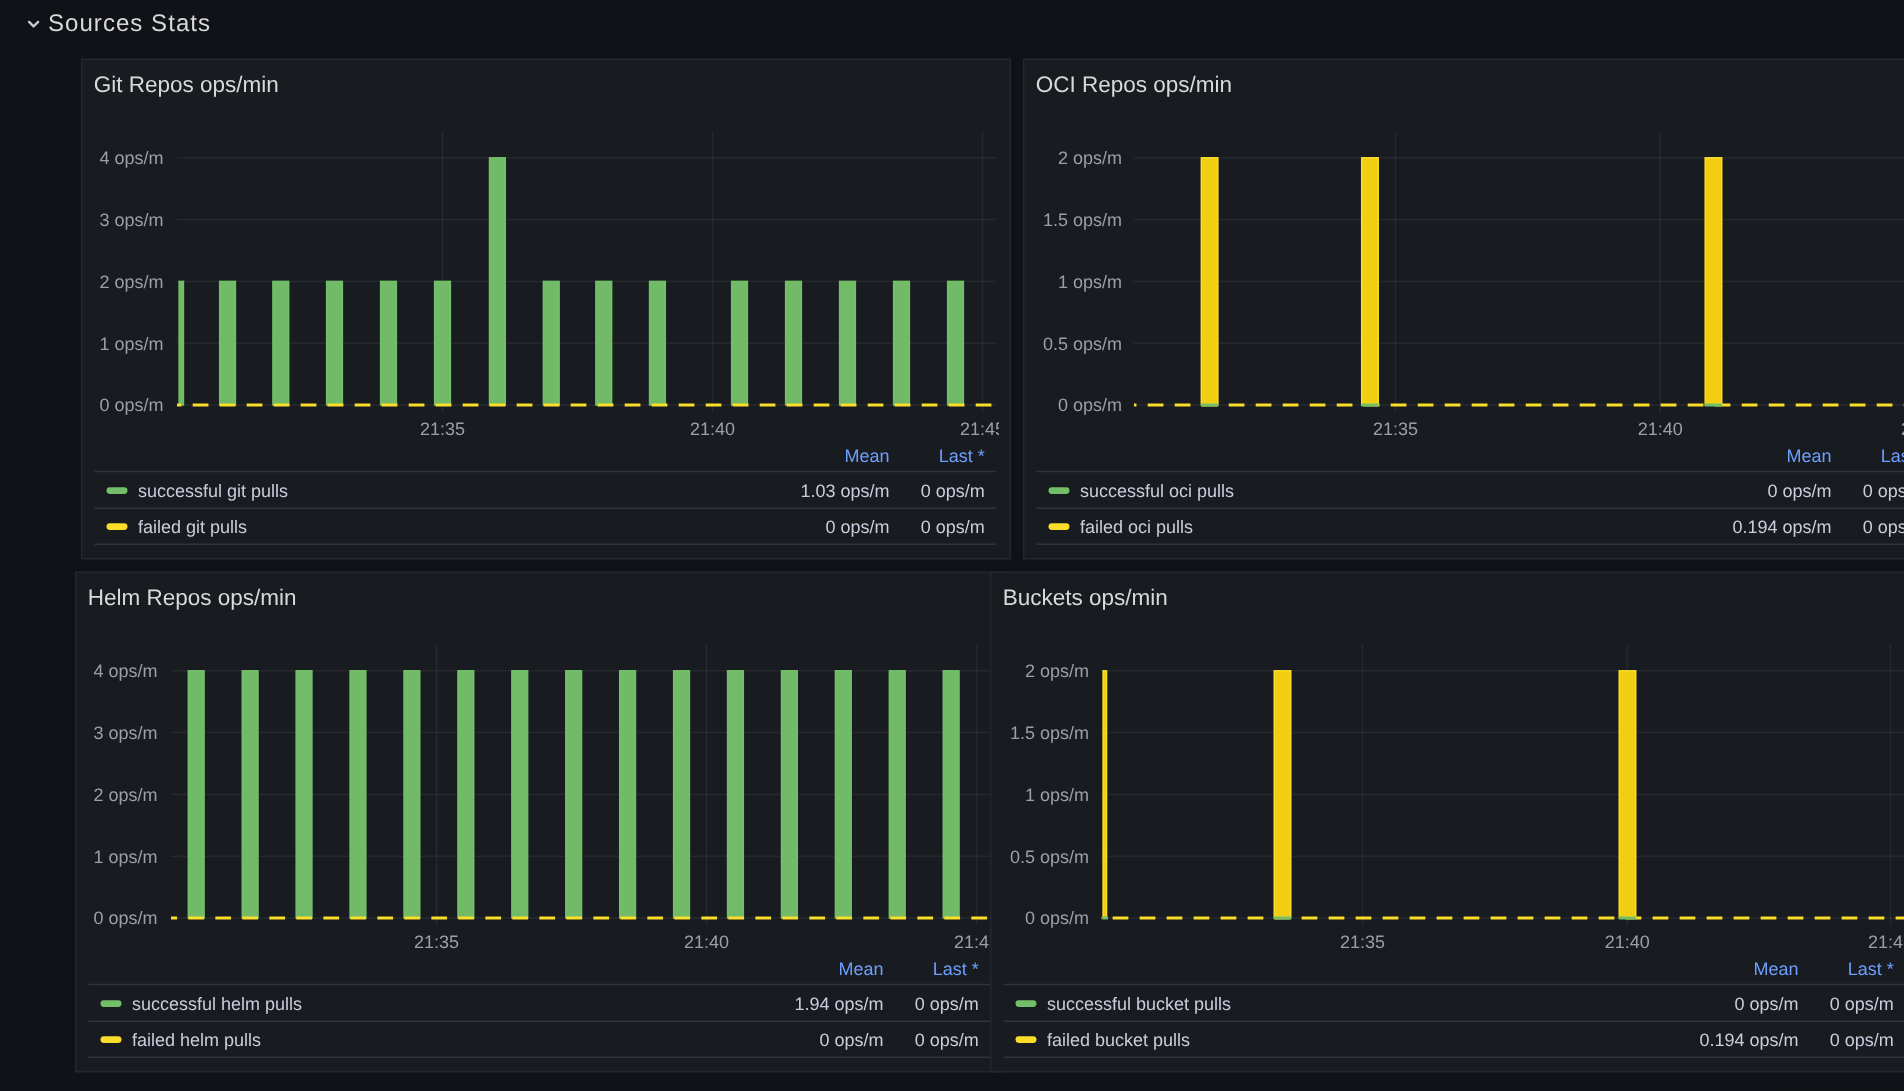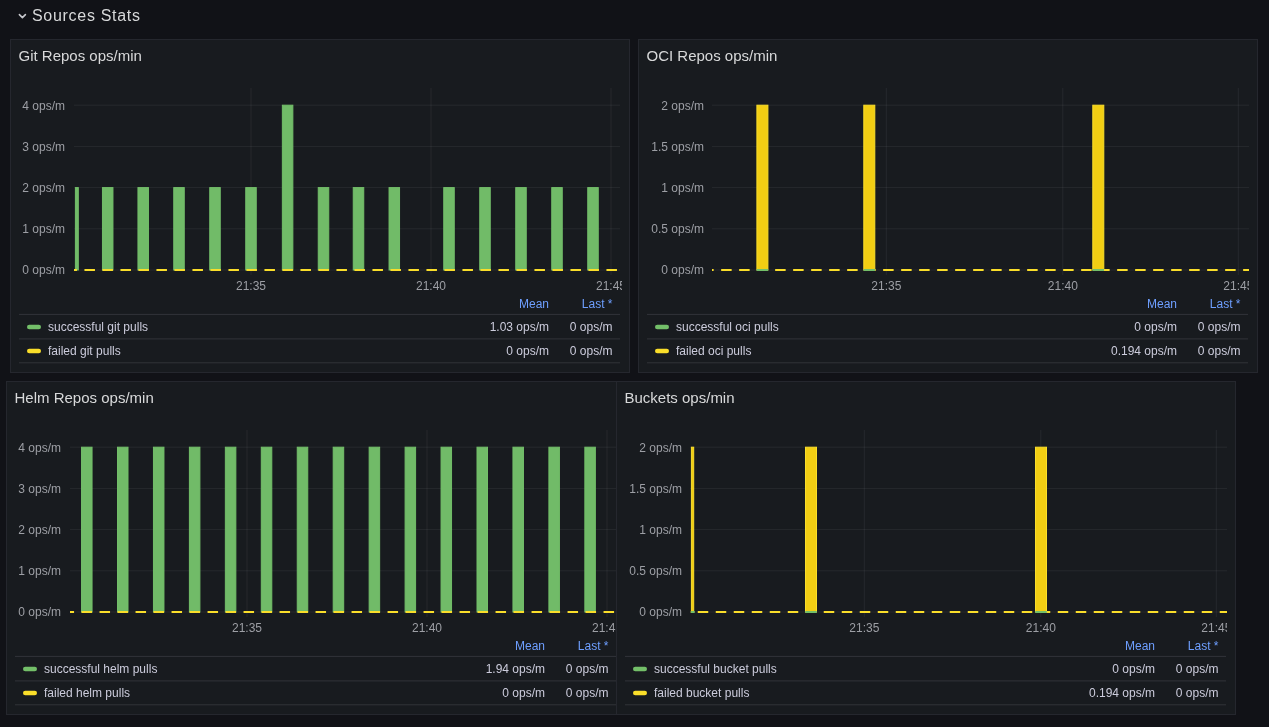--- a/index.html
+++ b/index.html
@@ -1,15 +1,15 @@
 <!DOCTYPE html>
 <html><head><meta charset="utf-8"><style>
 html,body{margin:0;padding:0;background:#111217;}
 body{width:1269px;height:727px;background:#111217;font-family:"Liberation Sans",sans-serif;overflow:hidden;}
-.panel{position:absolute;width:618px;height:332px;background:#181b1f;border:1px solid #25272e;}
+.panel{position:absolute;width:618px;height:332px;background:#181b1f;border:1px solid #25272e;margin-left:44px;}
 </style></head><body>
 <div style="position:absolute;left:0;top:0;width:1166px;height:727px;transform:translateZ(0)">
 <svg width="200" height="30" viewBox="0 0 200 30" style="position:absolute;left:0;top:0">
 <polyline points="19.4,14.6 22.4,17.6 25.4,14.6" fill="none" stroke="#c7c8cd" stroke-width="1.6" stroke-linecap="round" stroke-linejoin="round"></polyline>
 <text x="32" y="20.8" font-size="16" font-weight="500" letter-spacing="0.7" fill="#d8d9da" font-family="Liberation Sans,sans-serif">Sources Stats</text>
 </svg>
 <div class="panel" style="left:10px;top:39px">
 <svg width="619" height="333" viewBox="0 0 619 333" style="position:absolute;left:-1px;top:-1px;font-family:'Liberation Sans',sans-serif">
 <defs>
           <clipPath id="cGit">

